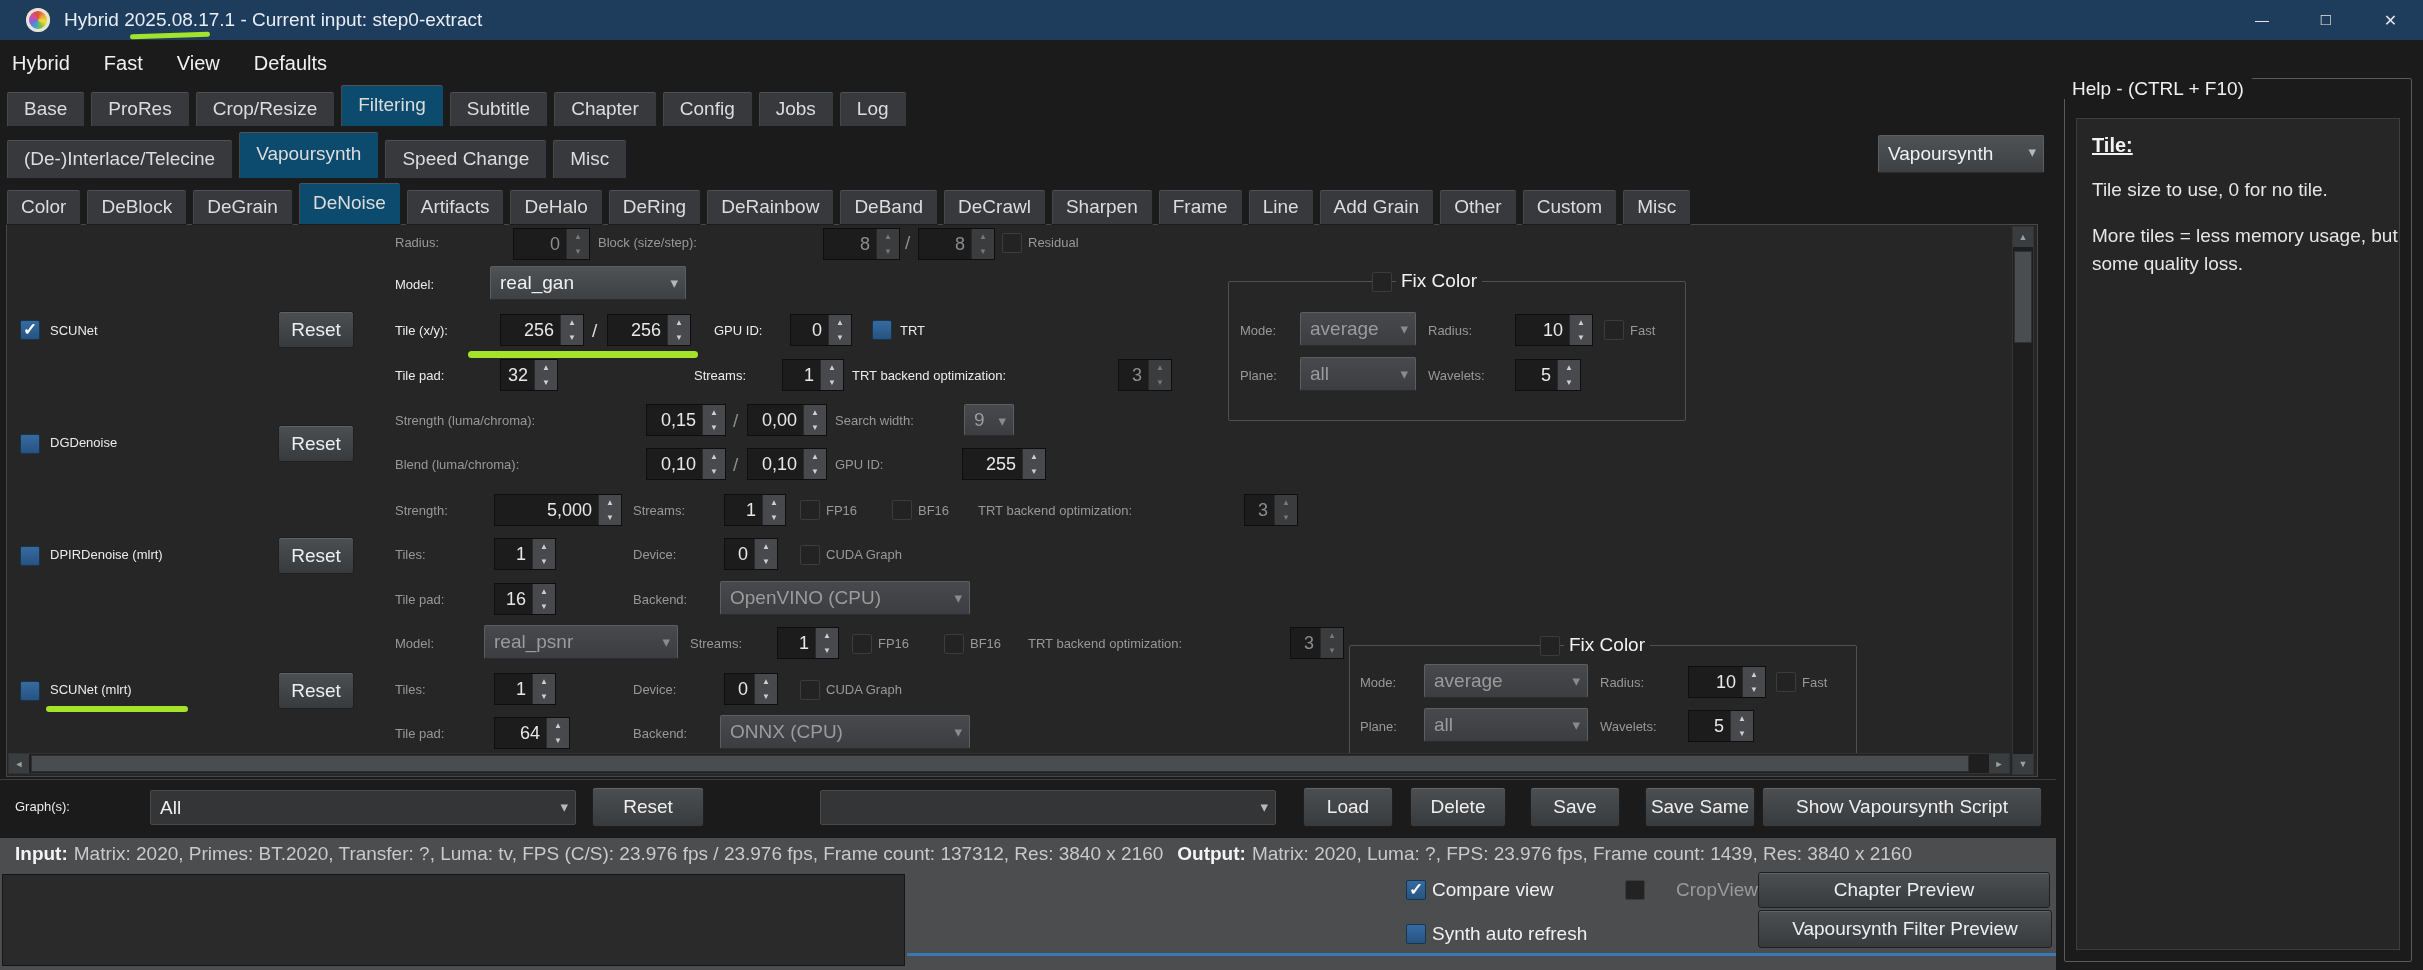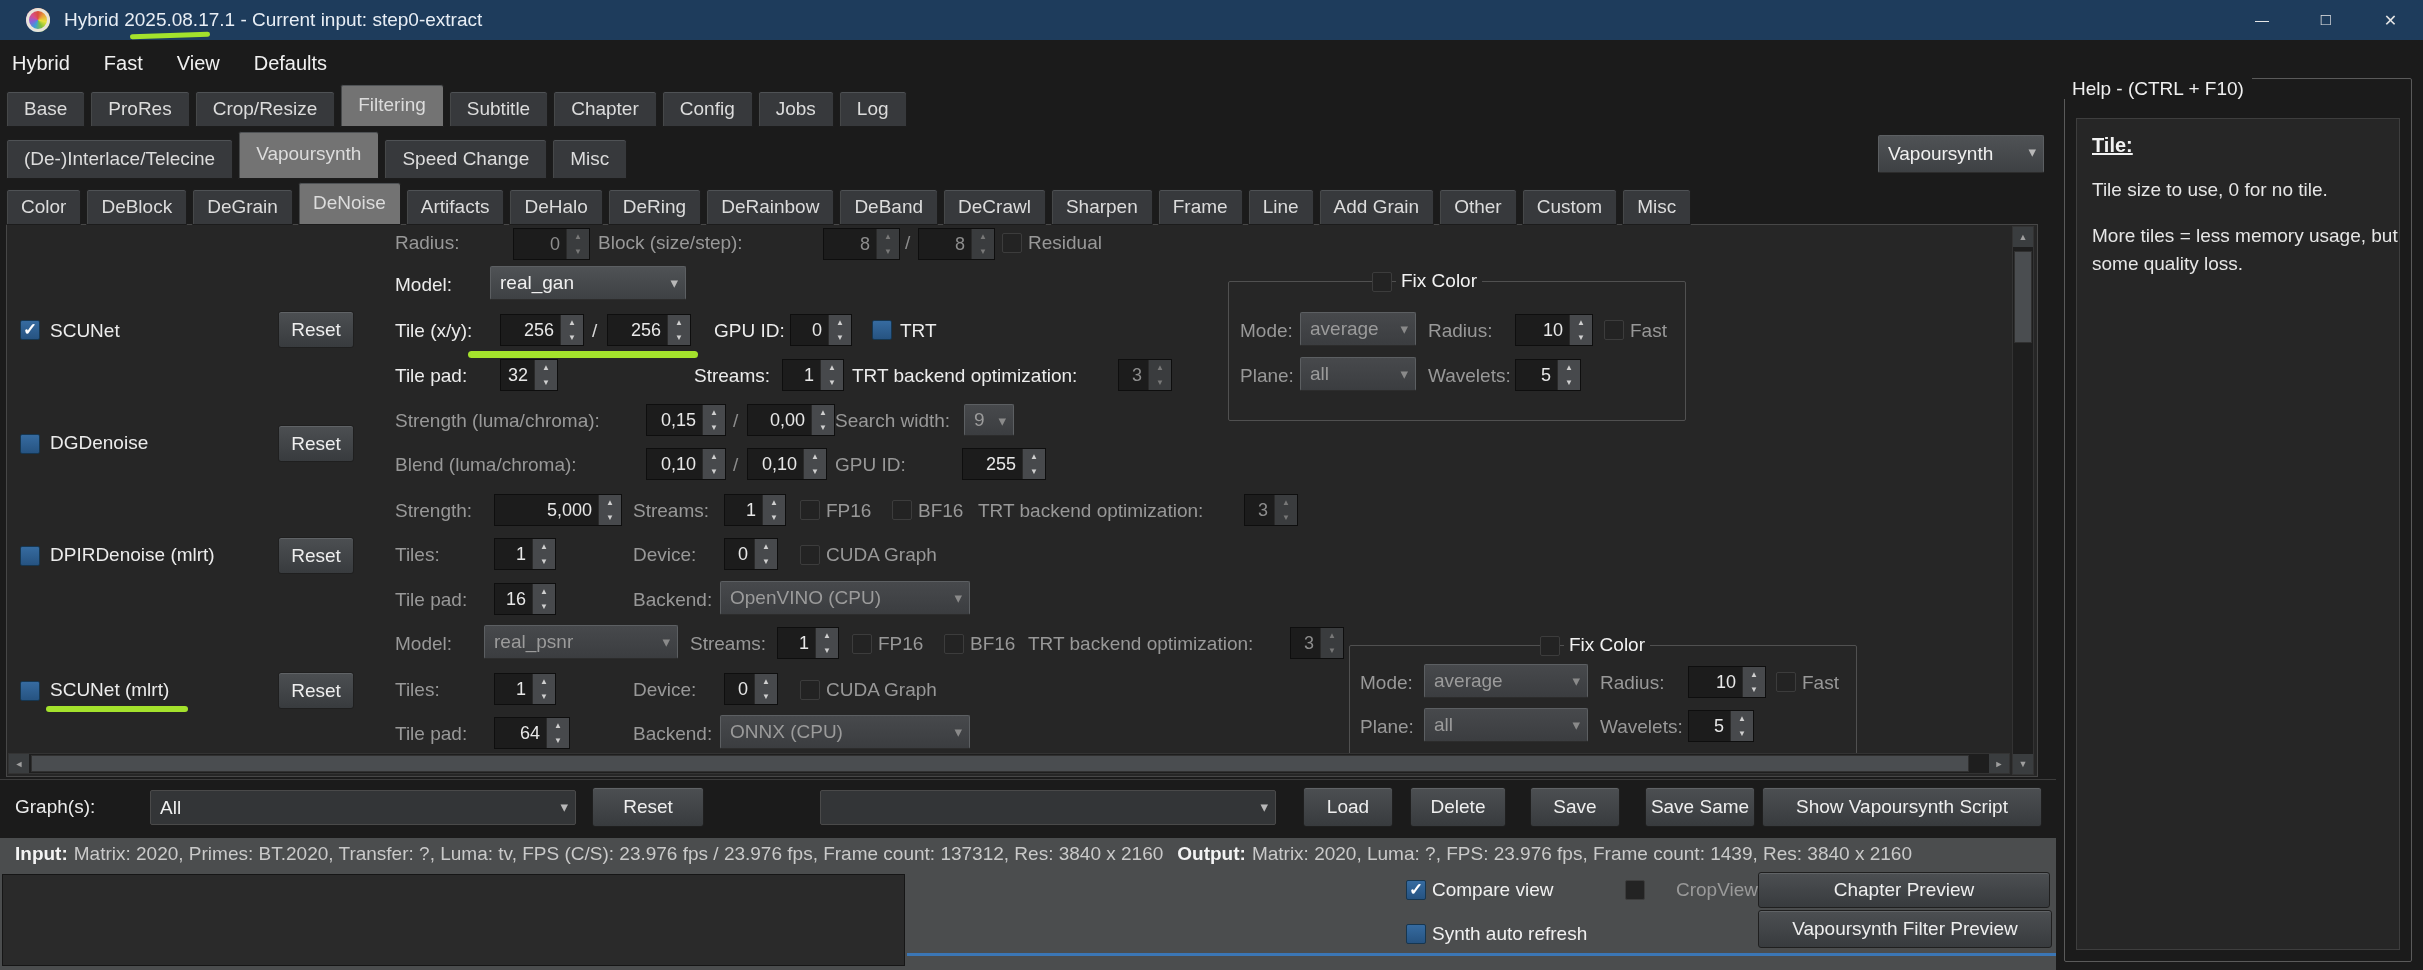--- a/index.html
+++ b/index.html
@@ -15,28 +15,28 @@
   .winbtn.min::after{content:"—";font-size:14px;}
   .winbtn.max::after{content:"□";font-size:17px;}
   .winbtn.cls::after{content:"✕";font-size:16px;}
   
   .menubar{position:absolute;left:0;top:40px;width:2056px;height:46px;display:flex;align-items:center;padding-left:12px;column-gap:34px;}
   .menuitem{font-size:20px;color:#f0f0f0;white-space:nowrap;}
   
   .tabrow{position:absolute;display:flex;align-items:flex-end;gap:5px;}
   .tab{background:#37393c;border:1px solid #1c1c1c;box-shadow:inset 0 1px 0 #4f5255,inset 1px 0 0 #464849;
        border-radius:3px 3px 0 0;color:#dcdcdc;font-size:19px;padding:0 17px;height:34px;line-height:34px;white-space:nowrap;}
-  .tab.sel{background:#737373;height:41px;line-height:40px;z-index:3;}
+  .tab.sel{background:#0c4a6e;height:41px;line-height:40px;z-index:3;}
   .tabrow.dn .tab{padding:0 14px;}
   
   .pane{position:absolute;left:6px;top:224px;width:2032px;height:553px;background:#262626;border:1px solid #474747;box-sizing:border-box;}
   .grp{position:absolute;border:1px solid #505050;border-radius:2px;}
   .grptitle{position:absolute;font-size:19px;color:#f2f2f2;background:#262626;padding:0 5px;line-height:22px;z-index:2;white-space:nowrap;}
   
-  .lbl{position:absolute;font-size:19px;color:#ececec;line-height:32px;white-space:nowrap;}
+  .lbl{position:absolute;font-size:13px;color:#ececec;line-height:32px;white-space:nowrap;}
   .lbl.dim{color:#989898;}
   .spin{position:absolute;height:32px;display:flex;background:#1c1c1c;border:1px solid #0e0e0e;box-sizing:border-box;}
   .spin .v{flex:1;text-align:right;padding-right:6px;line-height:30px;font-size:18px;color:#e8e8e8;overflow:hidden;}
   .spin .ar{width:22px;background:#47494c;border-left:1px solid #2a2a2a;display:flex;flex-direction:column;}
   .spin .ar::before{content:"▲";font-size:8px;line-height:15px;text-align:center;color:#cfcfcf;}
   .spin .ar::after{content:"▼";font-size:8px;line-height:15px;text-align:center;color:#cfcfcf;}
   .spin.dis .v{color:#8d8d8d;}
   .spin.dis .ar{background:#3a3c3e;}
   .spin.dis .ar::before,.spin.dis .ar::after{color:#787878;}
   .combo{position:absolute;height:34px;background:linear-gradient(#4f5255,#3e4144);border:1px solid #5c5f62;border-bottom-color:#2c2c2c;border-radius:2px;box-sizing:border-box;}
@@ -225,21 +225,21 @@
     <span class="v">3</span>
       <span class="ar"></span>
   </span>
 
   <span class="lbl dim" style="left:395px;top:405px;">Strength (luma/chroma):</span>
   <span class="spin" style="left:646px;top:404px;width:80px;">
     <span class="v">0,15</span>
       <span class="ar"></span>
   </span>
   <span class="sep dim" style="left:733px;top:405px;">/</span>
-  <span class="spin" style="left:747px;top:404px;width:88px;">
+  <span class="spin" style="left:747px;top:404px;width:80px;">
     <span class="v">0,00</span>
       <span class="ar"></span>
   </span>
   <span class="lbl dim" style="left:835px;top:405px;">Search width:</span>
   <span class="combo dis" style="left:964px;top:404px;width:50px;height:32px;">
     <span class="cv" style="line-height:30px;">9</span>
   </span>
 
   <span class="cb" style="left:20px;top:434px;"></span>
   <span class="lbl" style="left:50px;top:427px;">DGDenoise</span>

